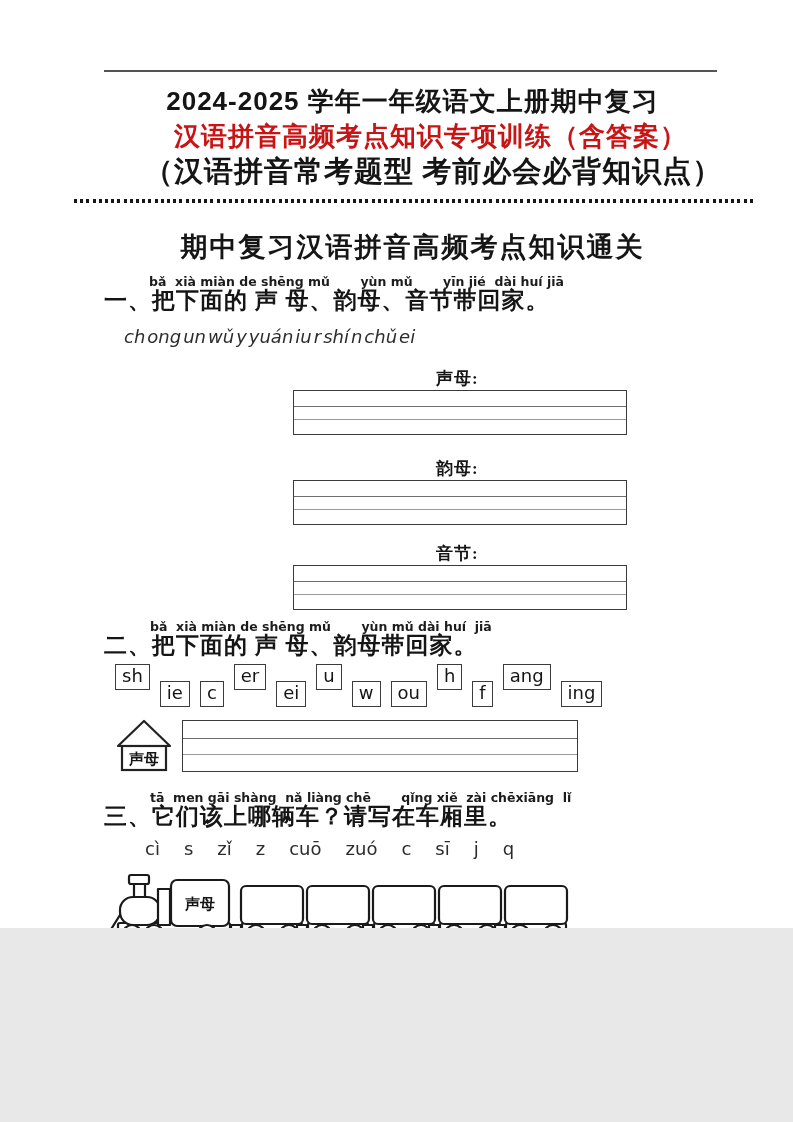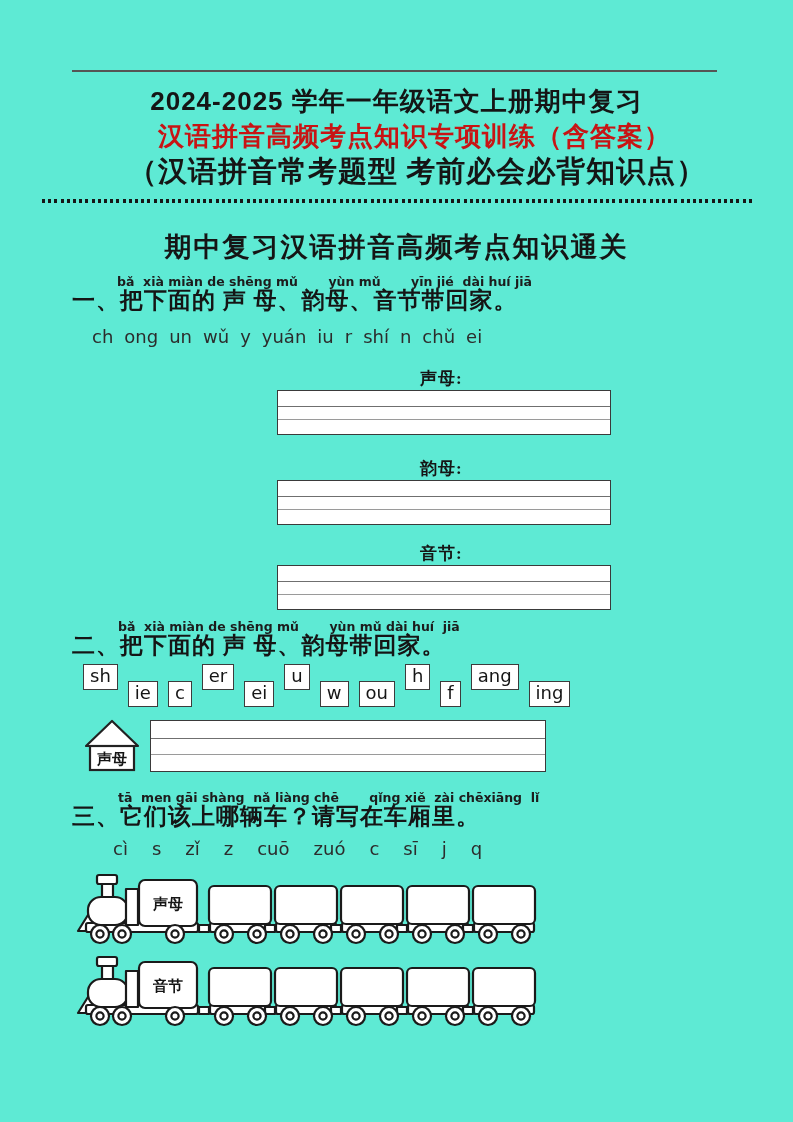--- a/index.html
+++ b/index.html
@@ -1,20 +1,20 @@
 <!DOCTYPE html>
 <html><head>
 <meta charset="utf-8">
 <style>
   * { margin:0; padding:0; box-sizing:border-box; }
   html,body { background:#e8e8e8; }
   body { font-family:"Liberation Sans", sans-serif; color:#151515; }
   .page{
-    position:relative; width:793px; height:1122px; margin:0 auto;
-    background:#5eead4; overflow:hidden;
+    position:relative; width:793px; height:928px; margin:0 auto;
+    background:#ffffff; overflow:hidden;padding-left:32px;
   }
   .top-rule{ margin:70px 76px 0 72px; border-top:2.5px solid #555; }
 
   .hdr{ text-align:center; font-weight:bold; line-height:1.18; }
   .hdr-1{ margin-top:14px; font-size:26px; letter-spacing:1px; }
   .hdr-2{ margin-top:4px; font-size:26px; letter-spacing:1px; color:#c81414;margin-left:36px; }
   .hdr-3{ margin-top:3px; font-size:29px; letter-spacing:1px; font-family:"Liberation Serif", serif;margin-left:41px; }
 
   .dotted{
     margin:10px 40px 0 42px; height:4px;
@@ -36,21 +36,21 @@
 
   .sec-title{
     margin-left:72px; font-size:23px; font-weight:bold; letter-spacing:1px;
     white-space:pre; line-height:1.1; font-family:Liberation Serif, serif;
   }
 
   .letters-row{
     display:flex; align-items:baseline; color:#2c2c2c;
     font-family:"DejaVu Sans", sans-serif; font-size:18px;
   }
-  .s1-letters{ margin:12px 0 16px 92px; gap:11px; }
+  .s1-letters{ margin:12px 0 16px 92px; gap:2px;font-style:italic; }
   .s3-letters{ margin:8px 0 0 113px; gap:24px; }
 
   .ans-row{ display:flex; align-items:center; margin-left:95px;flex-direction:column; }
   .ans-row.r1{ margin-top:20px; }
   .ans-row.r2{ margin-top:22px; }
   .ans-row.r3{ margin-top:17px; }
   .ans-label{
     width:48px; font-size:17px; font-weight:bold; letter-spacing:1px;
     font-family:"Liberation Serif", serif; flex:none;
   }

